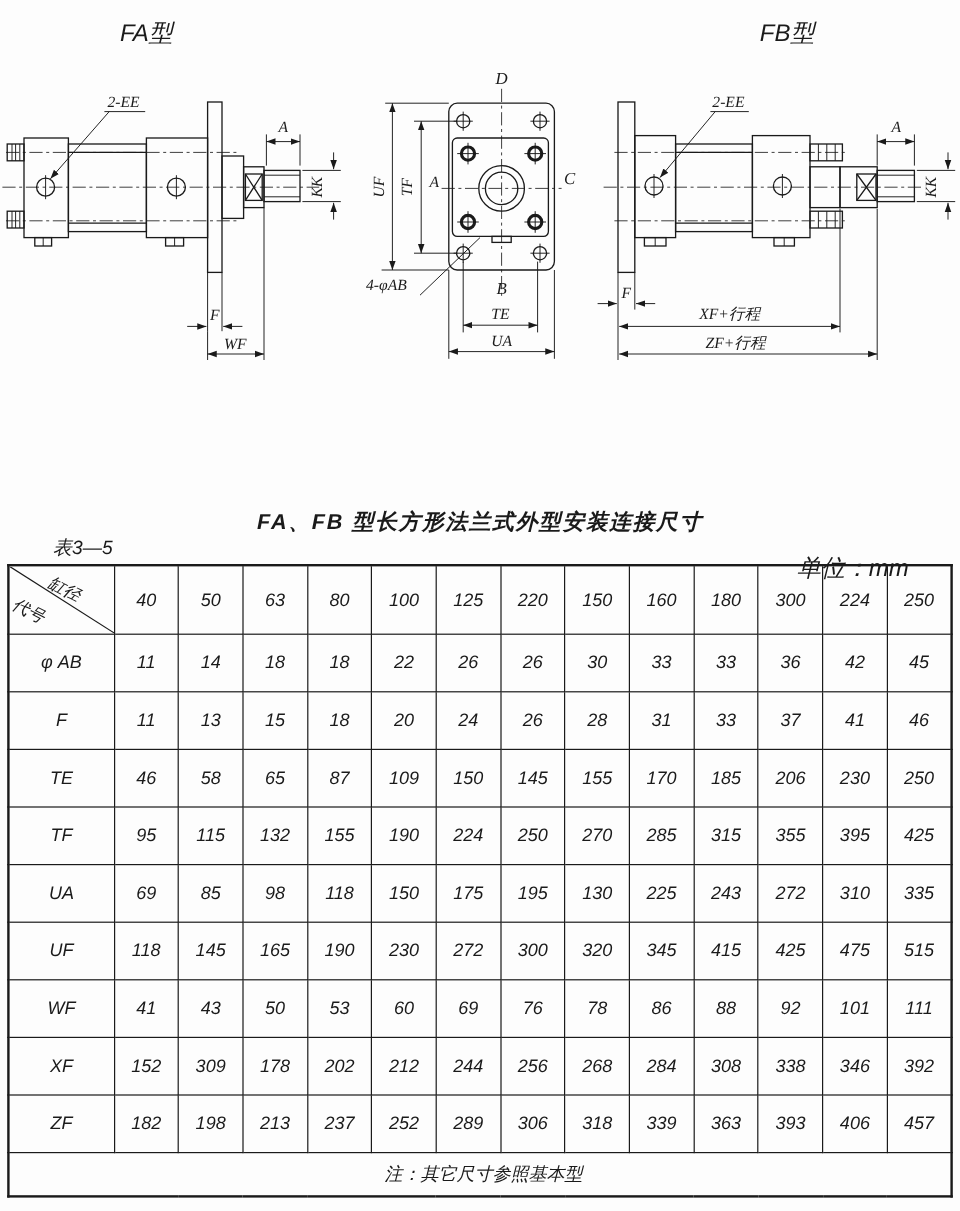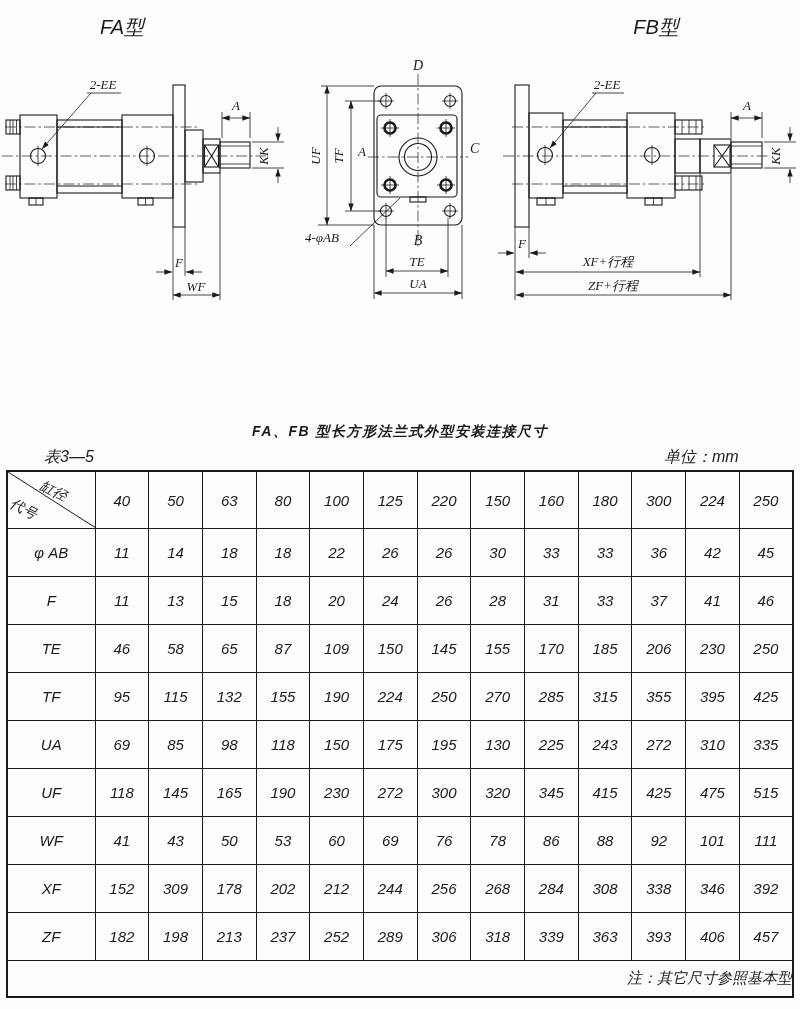--- a/index.html
+++ b/index.html
@@ -15,43 +15,43 @@
   svg.drawings .ln   { stroke:#1a1a1a; stroke-width:1.1; fill:none; }
   svg.drawings .thin { stroke:#1a1a1a; stroke-width:0.8; fill:none; }
   svg.drawings .cl   { stroke:#1a1a1a; stroke-width:0.7; fill:none; stroke-dasharray:11 3 2.5 3; }
   svg.drawings .thick{ stroke:#1a1a1a; stroke-width:2.6; fill:none; }
   svg.drawings text  { fill:#1a1a1a; font-family:"Liberation Serif", serif; font-size:13px; }
   svg.drawings text.dtitle { font-family:"Liberation Sans", sans-serif; font-size:20px; }
   svg.drawings text.axis { font-size:14px; }
 
   .doc-title {
     position:absolute; top:423px; left:0; width:800px;
-    text-align:center; font-size:14px; font-weight:bold; letter-spacing:1.5px;
+    text-align:center; font-size:18px; font-weight:bold; letter-spacing:1.5px;
   }
   .table-label { position:absolute; top:447px; left:44px;  font-size:16px; }
-  .unit-label  { position:absolute; top:447px; left:664px; font-size:16px; }
+  .unit-label  { position:absolute; top:460px; left:664px; font-size:20px; }
 
   table.dims {
     position:absolute; top:470px; left:6px; width:788px;
     border-collapse:collapse; table-layout:fixed;
     font-size:15px; text-align:center;
     border:2px solid #1a1a1a;
   }
   table.dims th, table.dims td {
     border:1px solid #1a1a1a; font-weight:normal; padding:0;
     height:47px; overflow:hidden;
   }
   table.dims thead th { height:56px; }
   table.dims col.c0 { width:88px; }
   th.diag { position:relative; padding:0; }
   th.diag svg { position:absolute; top:0; left:0; }
   th.diag .corner-txt { position:absolute; font-size:14px; white-space:nowrap; }
   th.diag .corner-top    { left:37px; top:5px;  transform:rotate(27deg); transform-origin:left top; }
   th.diag .corner-bottom { left:7px;  top:23px; transform:rotate(27deg); transform-origin:left top; }
-  tr.note-row td { height:35px; text-align:right; padding-left:6px; }
+  tr.note-row td { height:35px; text-align:center; padding-left:6px; }
 </style>
 </head>
 <body>
 
 <div class="page">
 
   <svg class="drawings" width="800" height="420" viewBox="0 0 800 420">
     <defs>
       <marker id="arr" viewBox="0 0 10 10" refX="9.5" refY="5" markerWidth="10" markerHeight="10" orient="auto-start-reverse">
         <path d="M0,1.6 L9.5,5 L0,8.4 z" fill="#1a1a1a"></path>

